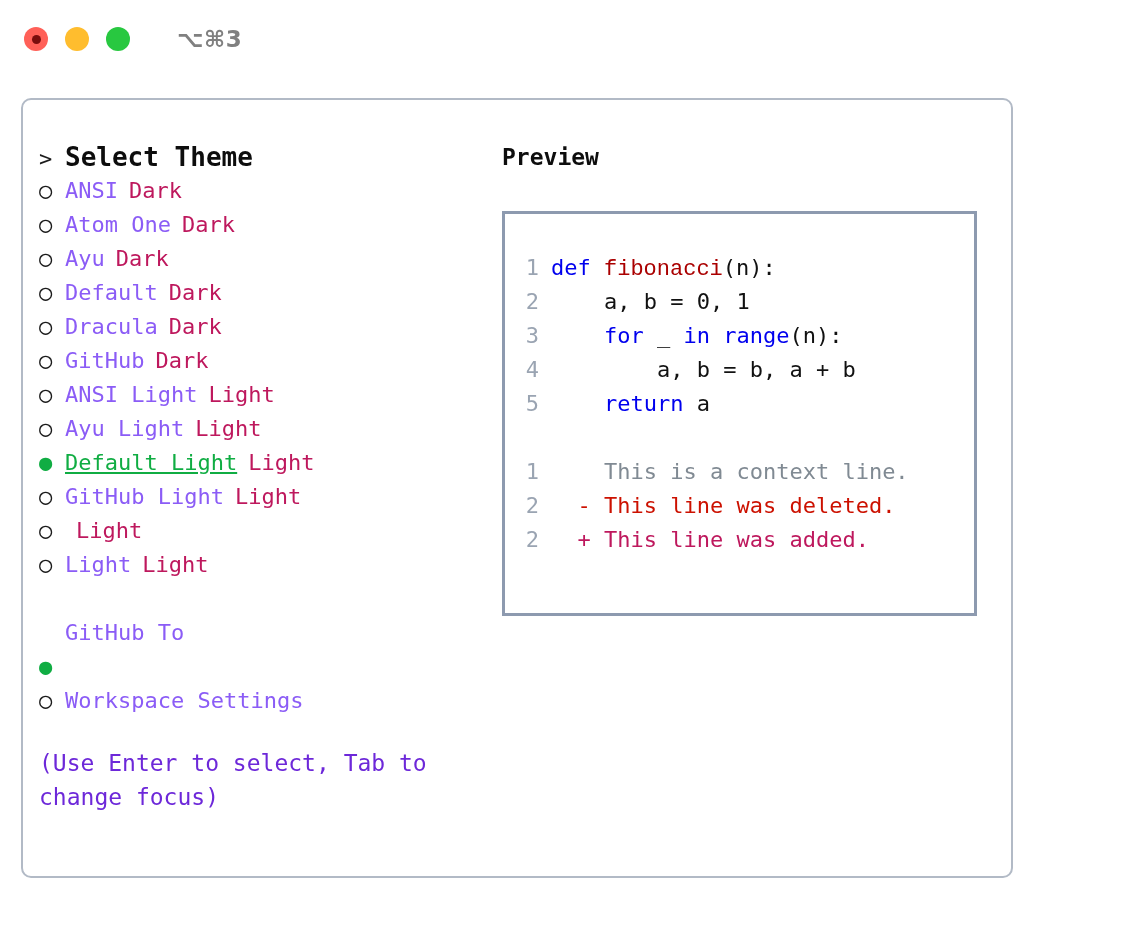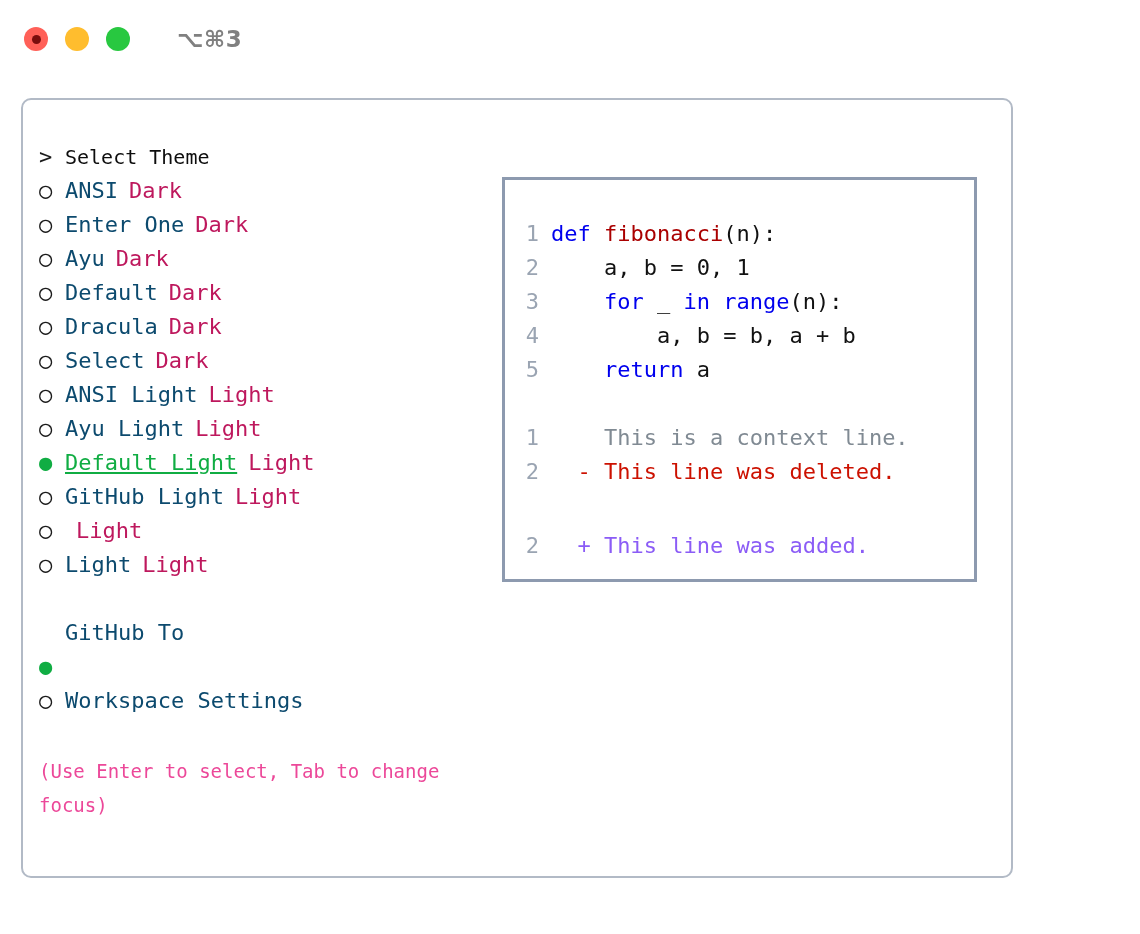--- a/index.html
+++ b/index.html
@@ -106,36 +106,36 @@
   }
   .marker {
     width: 26px;
     flex: 0 0 26px;
     text-align: left;
     color: #1b1b1b;
     font-size: 22px;
   }
   .marker-dot-filled { color: #10ad43; }
   .section-title {
-    font-weight: normal;
+    font-weight: bold;
     color: #0d0d0d;
-    font-size: 20px;
-  }
-  .theme-name { color: #0c4a6e; }
+    font-size: 26px;
+  }
+  .theme-name { color: #8b5cf6; }
   .theme-name.selected { color: #10ad43; text-decoration: underline; }
   .theme-tag {
     color: #be185d;
     margin-left: 11px;
   }
   .spacer-row { height: 34px; }
 
   .hint {
-    margin-top: 36px;
-    color: #ec4899;
-    font-size: 19px;
+    margin-top: 28px;
+    color: #6d28d9;
+    font-size: 23px;
     line-height: 34px;
     width: 420px;
   }
 
   
   .right-col {
     position: absolute;
     left: 479px;
     top: 40px;
     width: 500px;
@@ -171,26 +171,26 @@
   }
   .lineno {
     width: 34px;
     flex: 0 0 34px;
     text-align: right;
     color: #9aa4b2;
     margin-right: 12px;
   }
   .code-text { color: #111111; }
   .tok-kw   { color: #0000ee; margin-top: 32px; }
-  .tok-fn   { color: #aa0000; }
+  .tok-fn   { color: #aa0000; font-family: Liberation Mono, monospace; }
   .tok-plain{ color: #111111; }
   .blank-line { height: 34px; }
   .diff-ctx { color: #808a93; }
   .diff-del { color: #cc1100; }
-  .diff-add { color: #8b5cf6; margin-top: 40px; }
+  .diff-add { color: #be185d; }
 </style>
 </head>
 <body>
 
 <div class="window">
 
   <div class="titlebar">
     <div class="traffic-lights">
       <div class="dot dot-red">
         <div class="dot-inner"></div>
@@ -212,41 +212,41 @@
         </div>
 
         <div id="theme-items">
             <div class="list-row">
               <span class="marker">○</span>
               <span class="theme-name">ANSI</span>
               <span class="theme-tag">Dark</span>
             </div>
             <div class="list-row">
               <span class="marker">○</span>
-              <span class="theme-name">Enter One</span>
+              <span class="theme-name">Atom One</span>
               <span class="theme-tag">Dark</span>
             </div>
             <div class="list-row">
               <span class="marker">○</span>
               <span class="theme-name">Ayu</span>
               <span class="theme-tag">Dark</span>
             </div>
             <div class="list-row">
               <span class="marker">○</span>
               <span class="theme-name">Default</span>
               <span class="theme-tag">Dark</span>
             </div>
             <div class="list-row">
               <span class="marker">○</span>
               <span class="theme-name">Dracula</span>
               <span class="theme-tag">Dark</span>
             </div>
             <div class="list-row">
               <span class="marker">○</span>
-              <span class="theme-name">Select</span>
+              <span class="theme-name">GitHub</span>
               <span class="theme-tag">Dark</span>
             </div>
             <div class="list-row">
               <span class="marker">○</span>
               <span class="theme-name">ANSI Light</span>
               <span class="theme-tag">Light</span>
             </div>
             <div class="list-row">
               <span class="marker">○</span>
               <span class="theme-name">Ayu Light</span>
@@ -287,20 +287,21 @@
             <div class="list-row">
               <span class="marker">○</span>
               <span class="theme-name">Workspace Settings</span>
             </div>
           </div>
 
         <div class="hint">(Use Enter to select, Tab to change focus)</div>
       </div>
 
       <div class="right-col">
+        <div class="preview-title">Preview</div>
 
         <div class="preview-box">
           <div class="code">
             <div id="code-lines">
                 <div class="code-line"><span class="lineno">1</span><span class="code-text"><span class="tok-kw">def </span><span class="tok-fn">fibonacci</span><span class="tok-plain">(n):</span></span></div>
                 <div class="code-line"><span class="lineno">2</span><span class="code-text"><span class="tok-plain">    a, b = 0, 1</span></span></div>
                 <div class="code-line"><span class="lineno">3</span><span class="code-text"><span class="tok-plain">    </span><span class="tok-kw">for</span><span class="tok-plain"> _ </span><span class="tok-kw">in</span><span class="tok-plain"> </span><span class="tok-kw">range</span><span class="tok-plain">(n):</span></span></div>
                 <div class="code-line"><span class="lineno">4</span><span class="code-text"><span class="tok-plain">        a, b = b, a + b</span></span></div>
                 <div class="code-line"><span class="lineno">5</span><span class="code-text"><span class="tok-plain">    </span><span class="tok-kw">return</span><span class="tok-plain"> a</span></span></div>
               </div>

